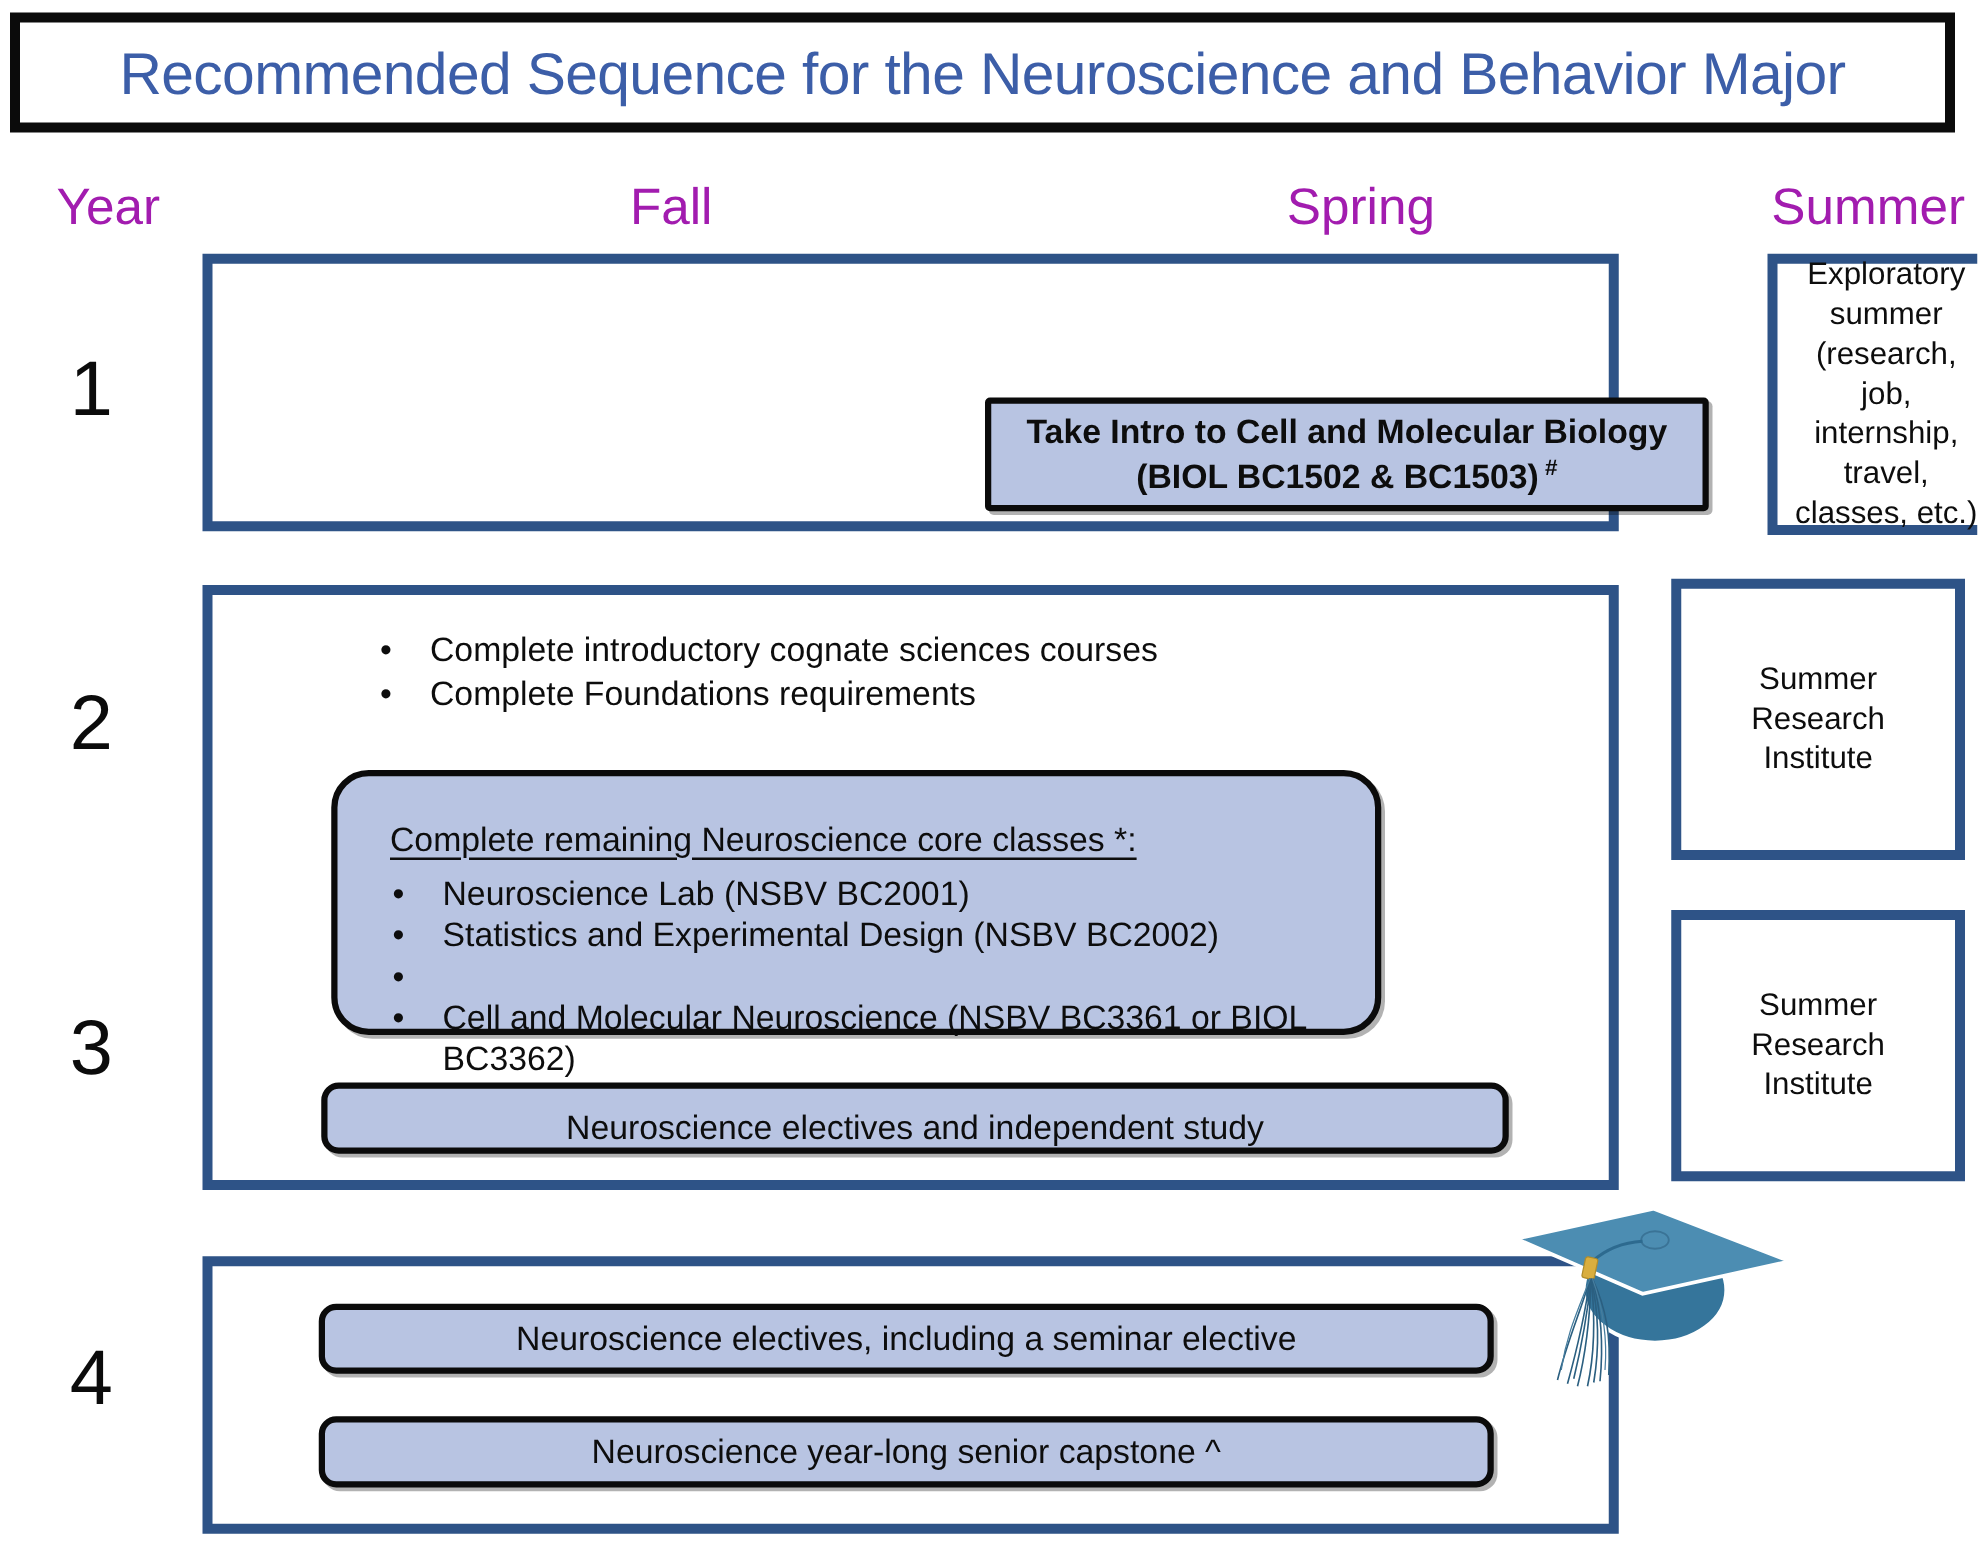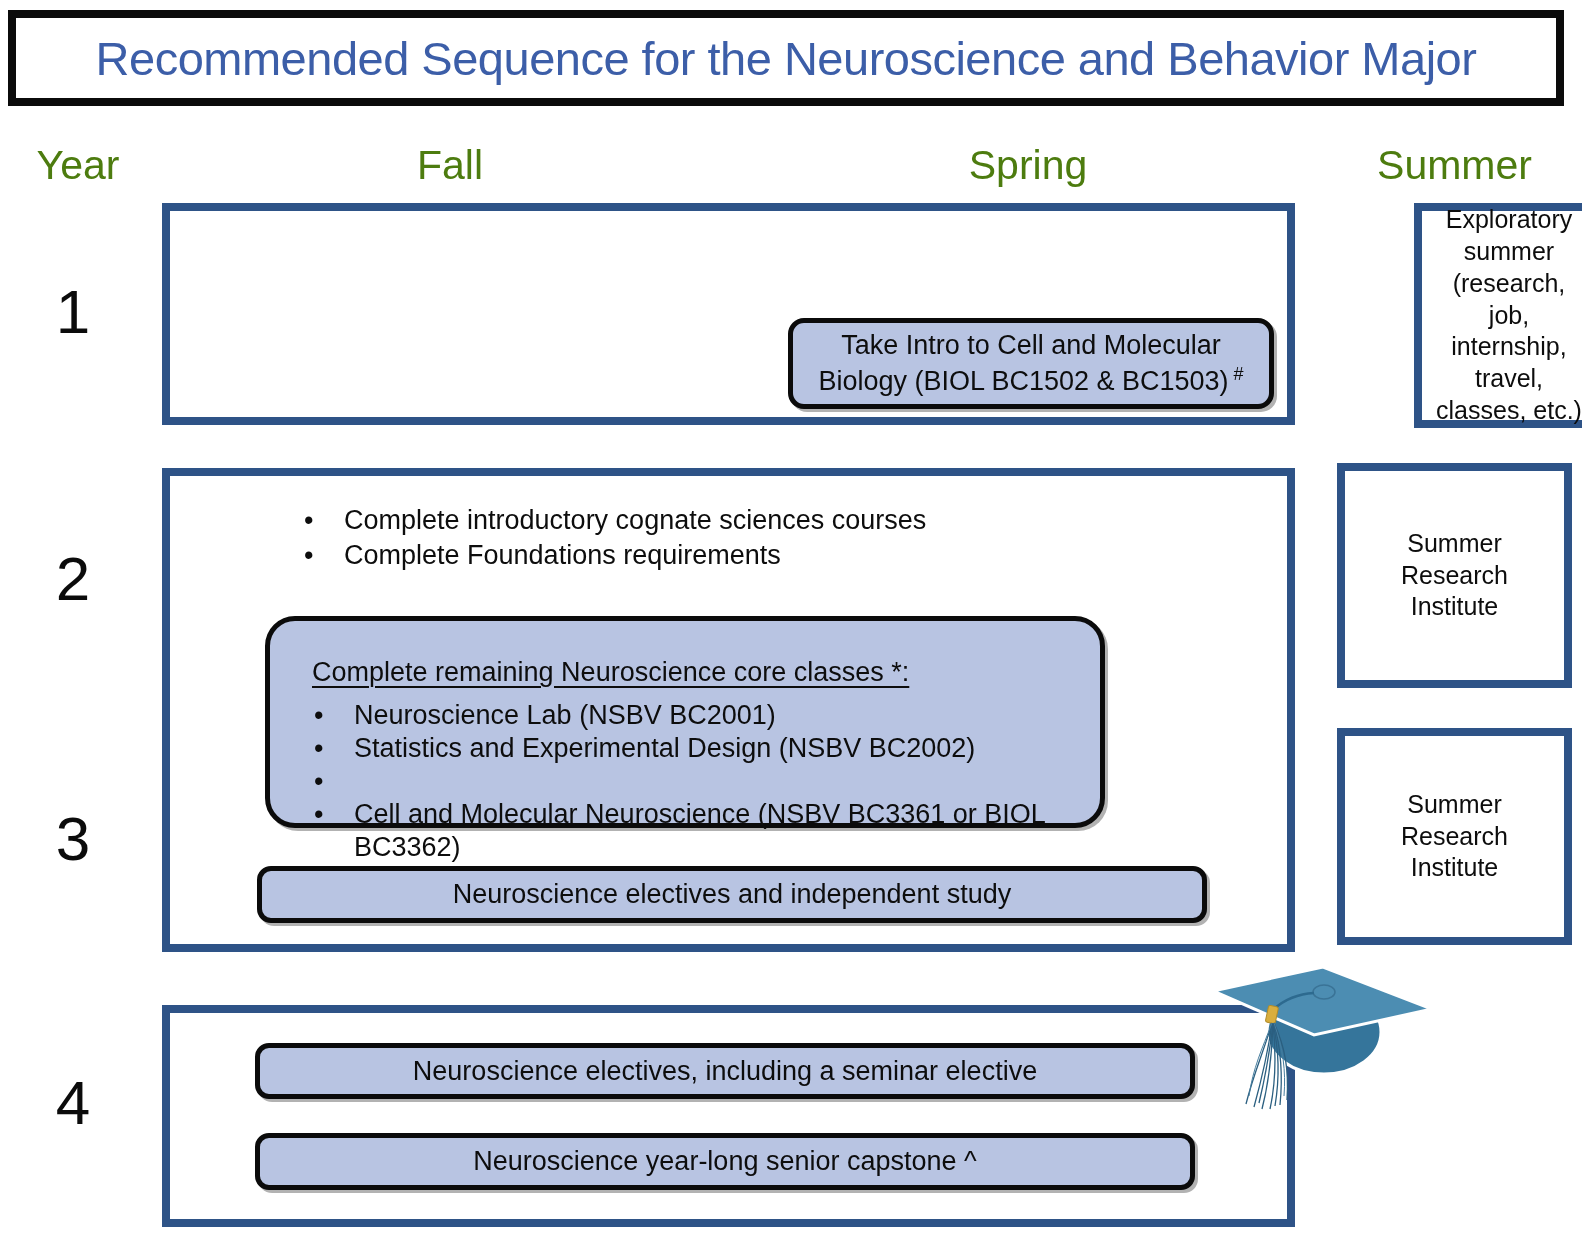--- a/index.html
+++ b/index.html
@@ -8,21 +8,21 @@
     font-family:"Liberation Sans", sans-serif;color:#0d0d0d;overflow:hidden;
   }
   
   .title-box{
     position:absolute;left:8px;top:10px;width:1556px;height:96px;
     border:8px solid #0b0b0b;background:#ffffff;box-sizing:border-box;
     display:flex;align-items:center;justify-content:center;
   }
   .title-box span{font-size:47px;color:#3C5EA8;letter-spacing:-0.5px;white-space:nowrap;}
   
-  .hdr{position:absolute;font-size:41px;color:#4d7c0f;text-align:center;}
+  .hdr{position:absolute;font-size:41px;color:#a21caf;text-align:right;}
   .hdr-year{left:28px;top:142px;width:100px;}
   .hdr-fall{left:330px;top:142px;width:240px;}
   .hdr-spring{left:908px;top:142px;width:240px;}
   .hdr-summer{left:1337px;top:142px;width:235px;}
   
   .yearnum{position:absolute;font-size:62px;color:#0b0b0b;width:70px;text-align:center;line-height:1;}
   .yn1{left:38px;top:281px;}
   .yn2{left:38px;top:548px;}
   .yn3{left:38px;top:808px;}
   .yn4{left:38px;top:1072px;}
@@ -42,23 +42,23 @@
   .y1-para{
     position:absolute;left:200px;top:236px;width:1080px;
     font-size:27px;line-height:1.42;letter-spacing:-0.2px;color:#0d0d0d;
   }
   
   .pill{
     position:absolute;background:#B8C4E2;border:5px solid #0b0b0b;
     box-shadow:3px 3px 0 rgba(0,0,0,0.30);box-sizing:border-box;color:#0d0d0d;
   }
   .pill-center{display:flex;align-items:center;justify-content:center;text-align:center;}
-  .pill-spring{left:788px;top:318px;width:486px;height:91px;border-radius:16px;font-size:27px;line-height:1.3;padding:0 18px;}
+  .pill-spring{left:788px;top:318px;width:579px;height:91px;border-radius:4px;font-size:27px;line-height:1.3;padding:0 18px;font-weight:bold;}
   .pill-core{left:265px;top:616px;width:840px;height:212px;border-radius:30px;padding:36px 20px 0 42px;font-size:27px;}
-  .pill-elect23{left:257px;top:866px;width:950px;height:57px;border-radius:14px;font-size:27px;}
+  .pill-elect23{left:257px;top:866px;width:950px;height:57px;border-radius:14px;font-size:27px;align-items:flex-end;}
   .pill-y4a{left:255px;top:1043px;width:940px;height:56px;border-radius:14px;font-size:27px;}
   .pill-y4b{left:255px;top:1133px;width:940px;height:57px;border-radius:14px;font-size:27px;}
   sup.hash{font-size:18px;vertical-align:super;margin-left:5px;}
   
   ul.blist{margin:0;padding:0;list-style:none;}
   ul.blist li{display:flex;}
   .y23-bullets{position:absolute;left:300px;top:503px;width:930px;font-size:27px;}
   .y23-bullets li{line-height:35px;}
   .bdot{flex:0 0 40px;padding-left:4px;}
   .core-head{

